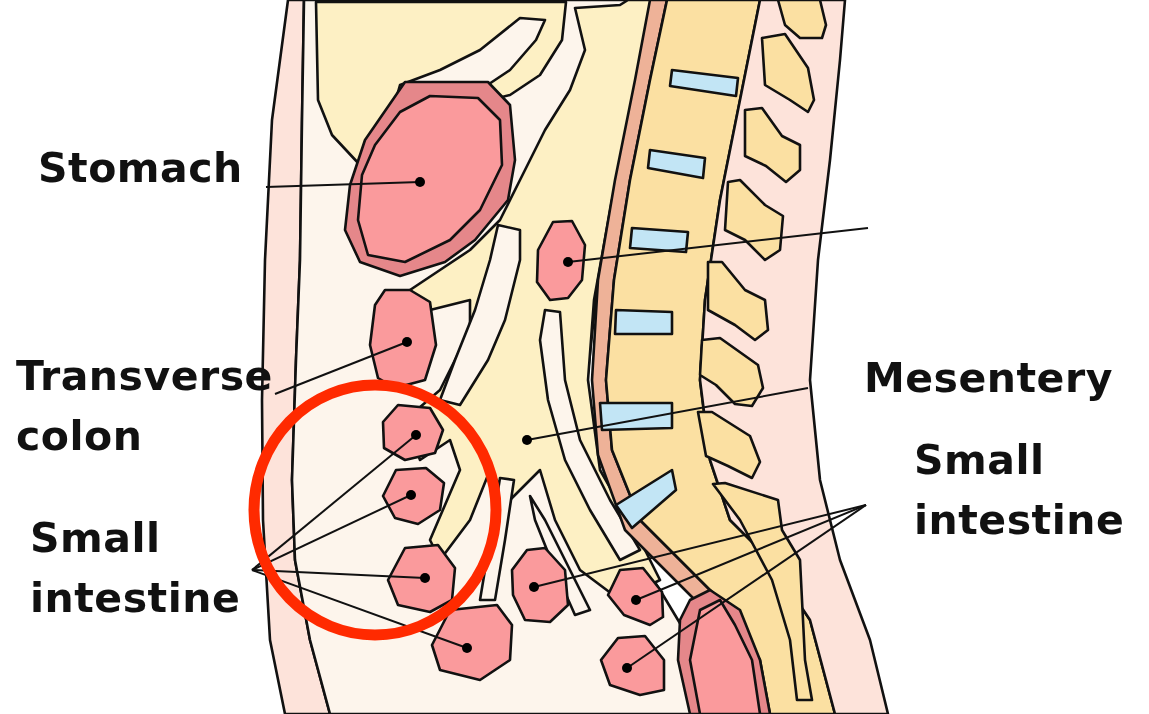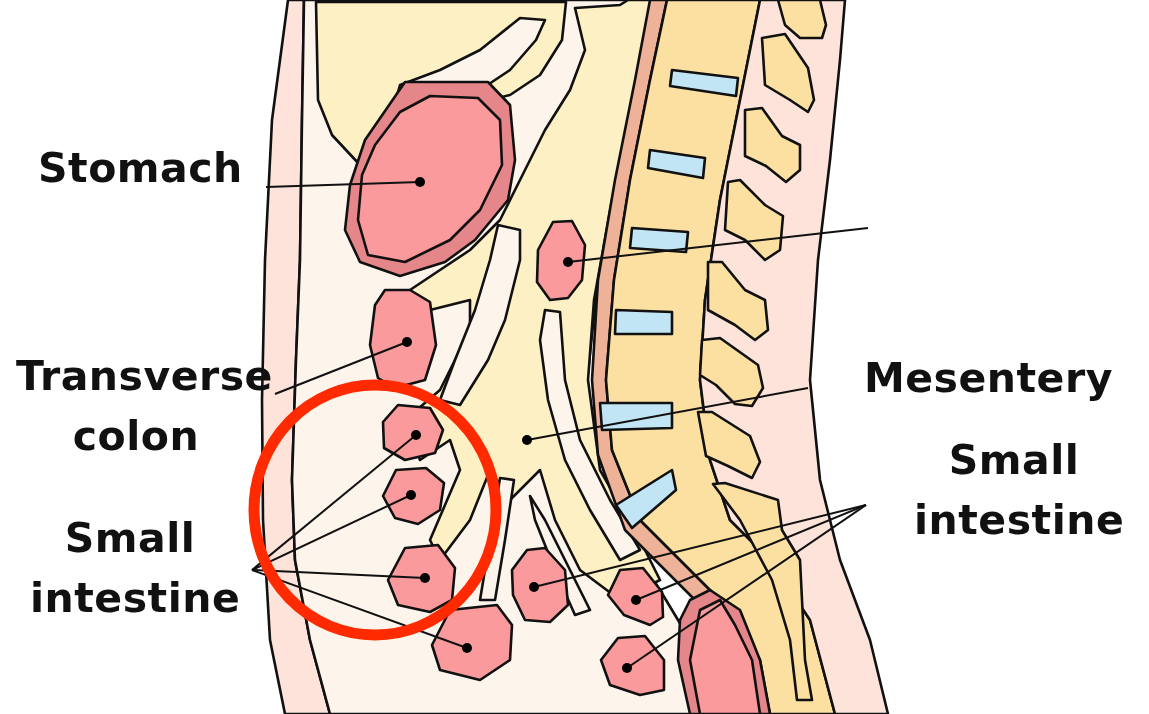--- a/index.html
+++ b/index.html
@@ -1,20 +1,20 @@
 <!DOCTYPE html>
 <html><head>
 <meta charset="utf-8">
 <style>
   html, body { margin: 0; padding: 0; background: #ffffff; }
   body { width: 1149px; height: 714px; overflow: hidden; position: relative;
          font-family: "DejaVu Sans", "Liberation Sans", sans-serif; }
   #stage { position: absolute; left: 0; top: 0; width: 1149px; height: 714px; }
   .label { position: absolute; color: #111; font-weight: bold; font-size: 41px;
-           line-height: 60px; text-align: center; letter-spacing: 0.5px; white-space: nowrap; }
+           line-height: 60px; text-align: left; letter-spacing: 0.5px; white-space: nowrap; }
   svg .ol { stroke: #111; stroke-width: 2.6; stroke-linejoin: round; }
   svg .lead { stroke: #111; stroke-width: 2; fill: none; }
 </style>
 </head>
 <body>
 
 <div id="stage">
 <svg width="1149" height="714" viewBox="0 0 1149 714" xmlns="http://www.w3.org/2000/svg">
 
   <path class="ol" fill="#fde3da" d="M288,0 L304,0 L302,120 L300,260 L296,360 L292,480 L295,560 L310,640 L330,714 L285,714 L270,640 L263,520 L262,400 L265,260 L272,120 Z"></path>

